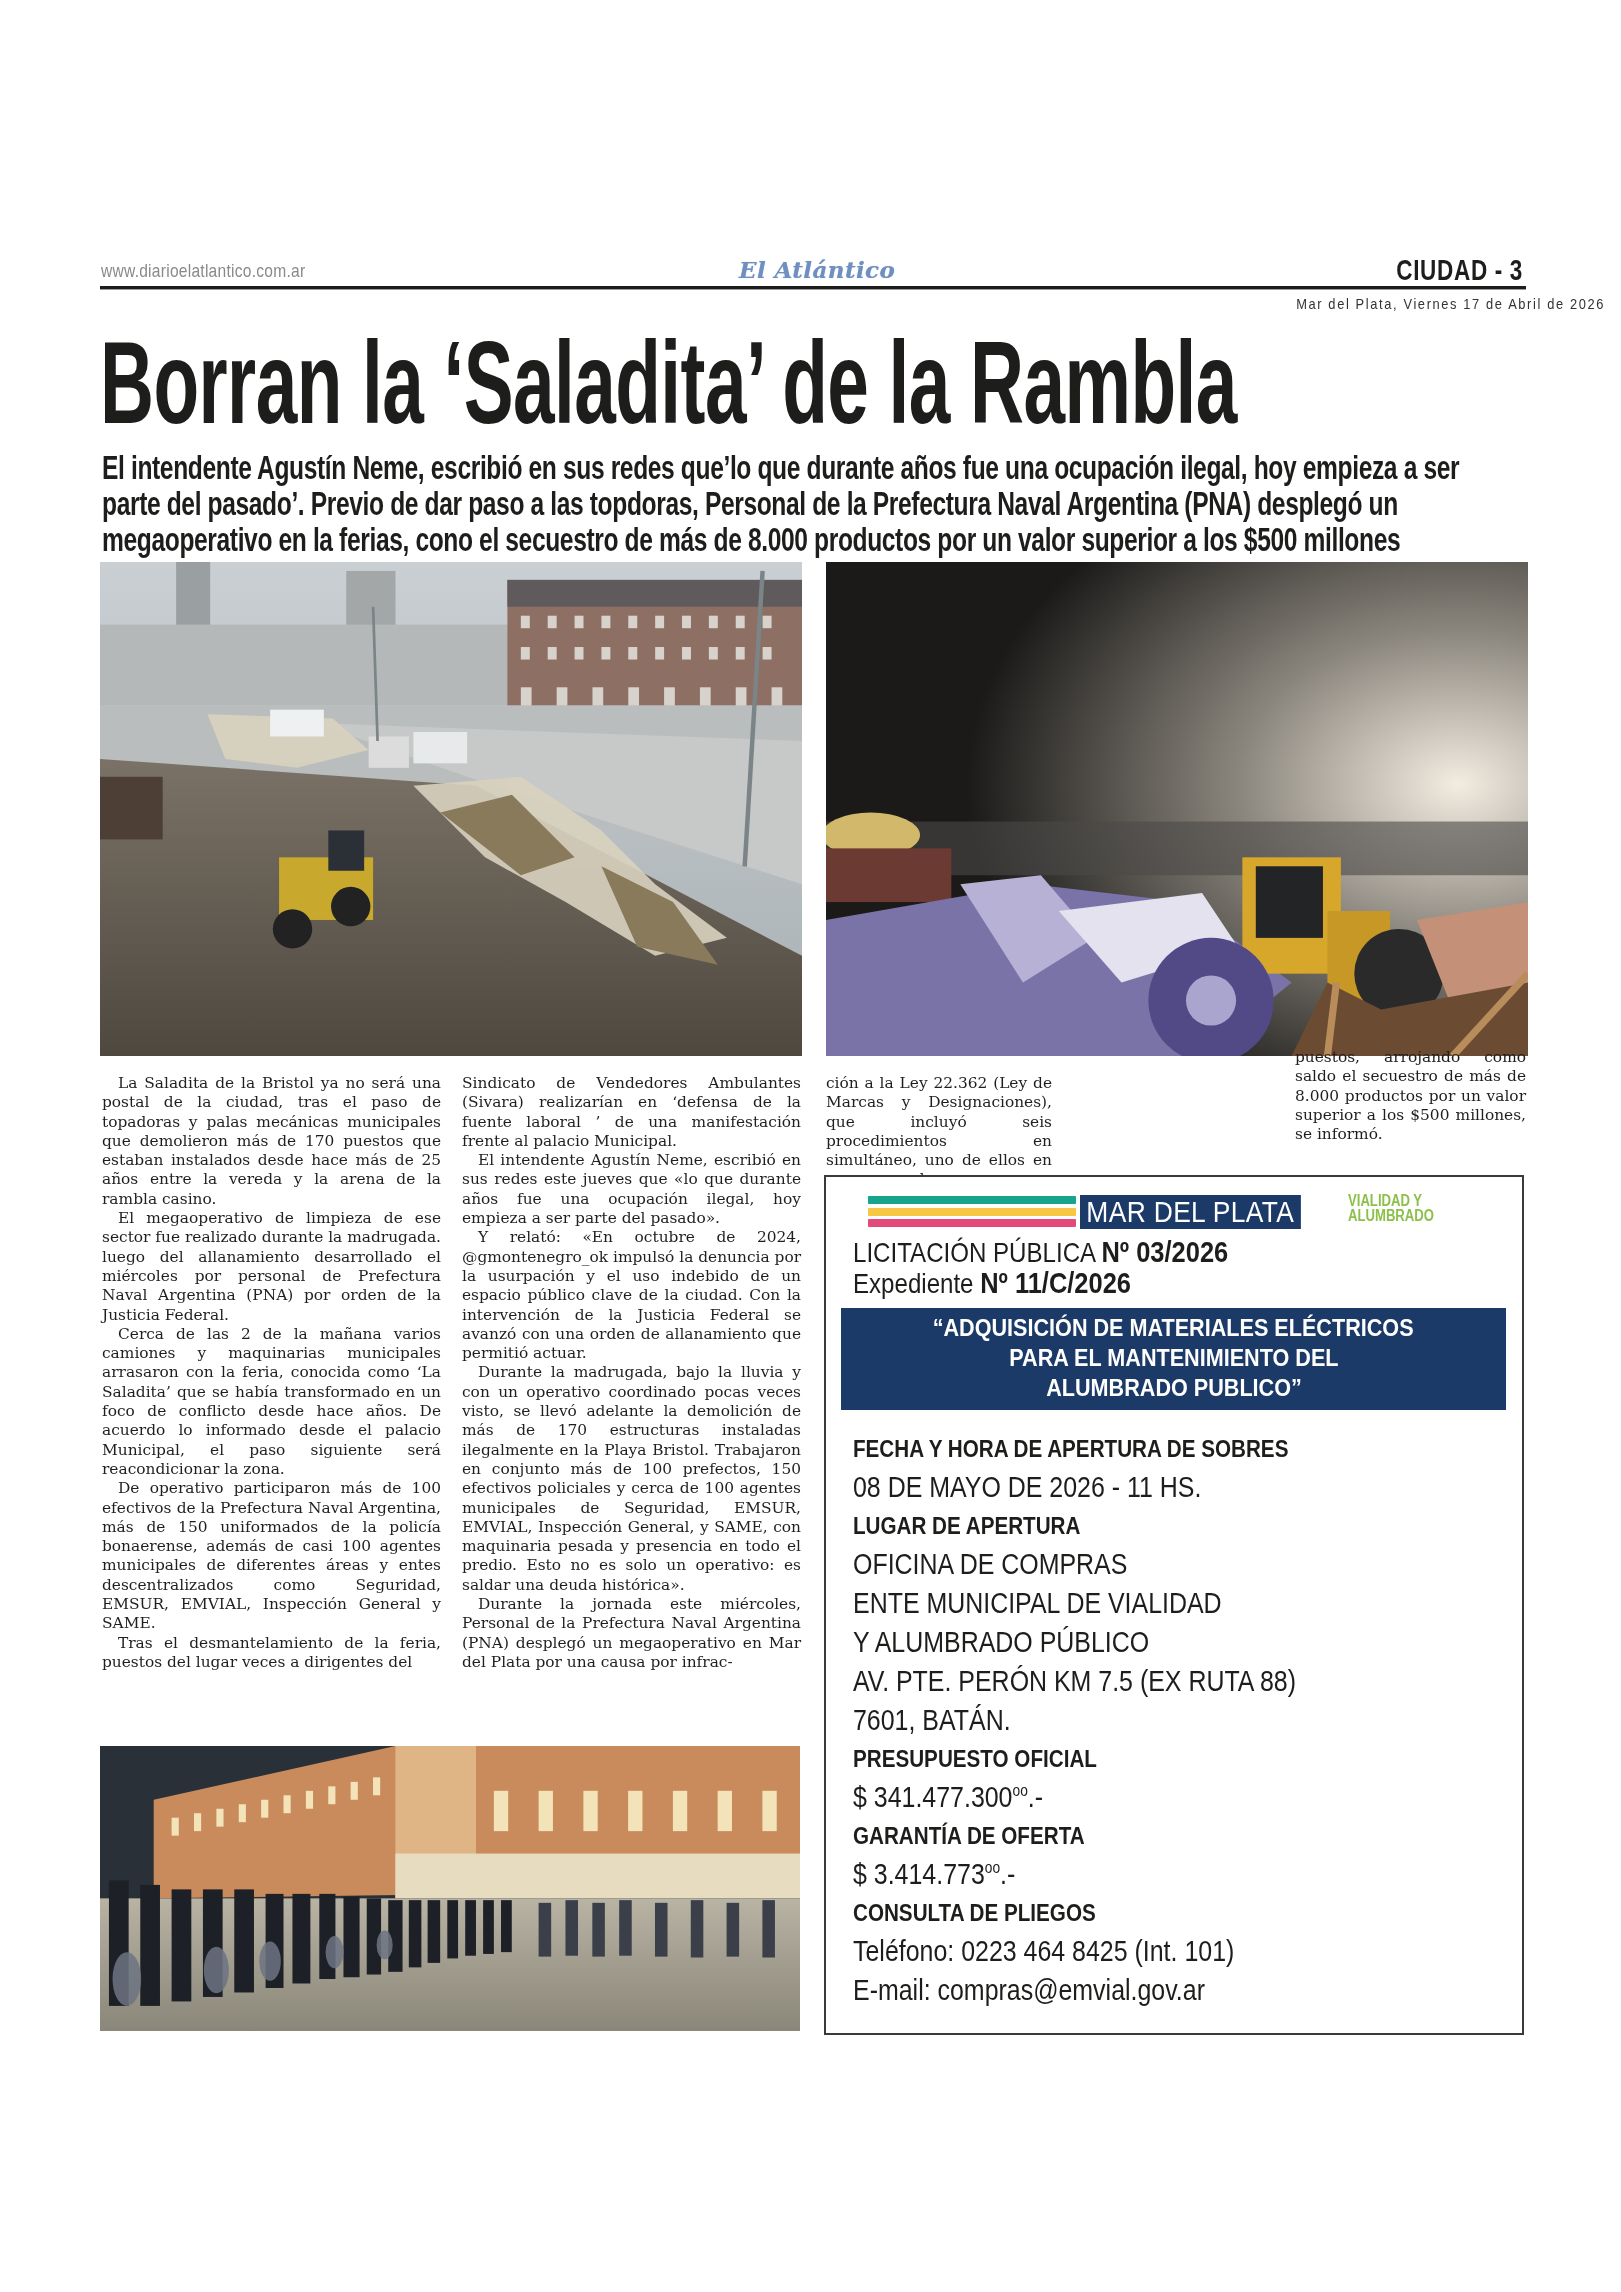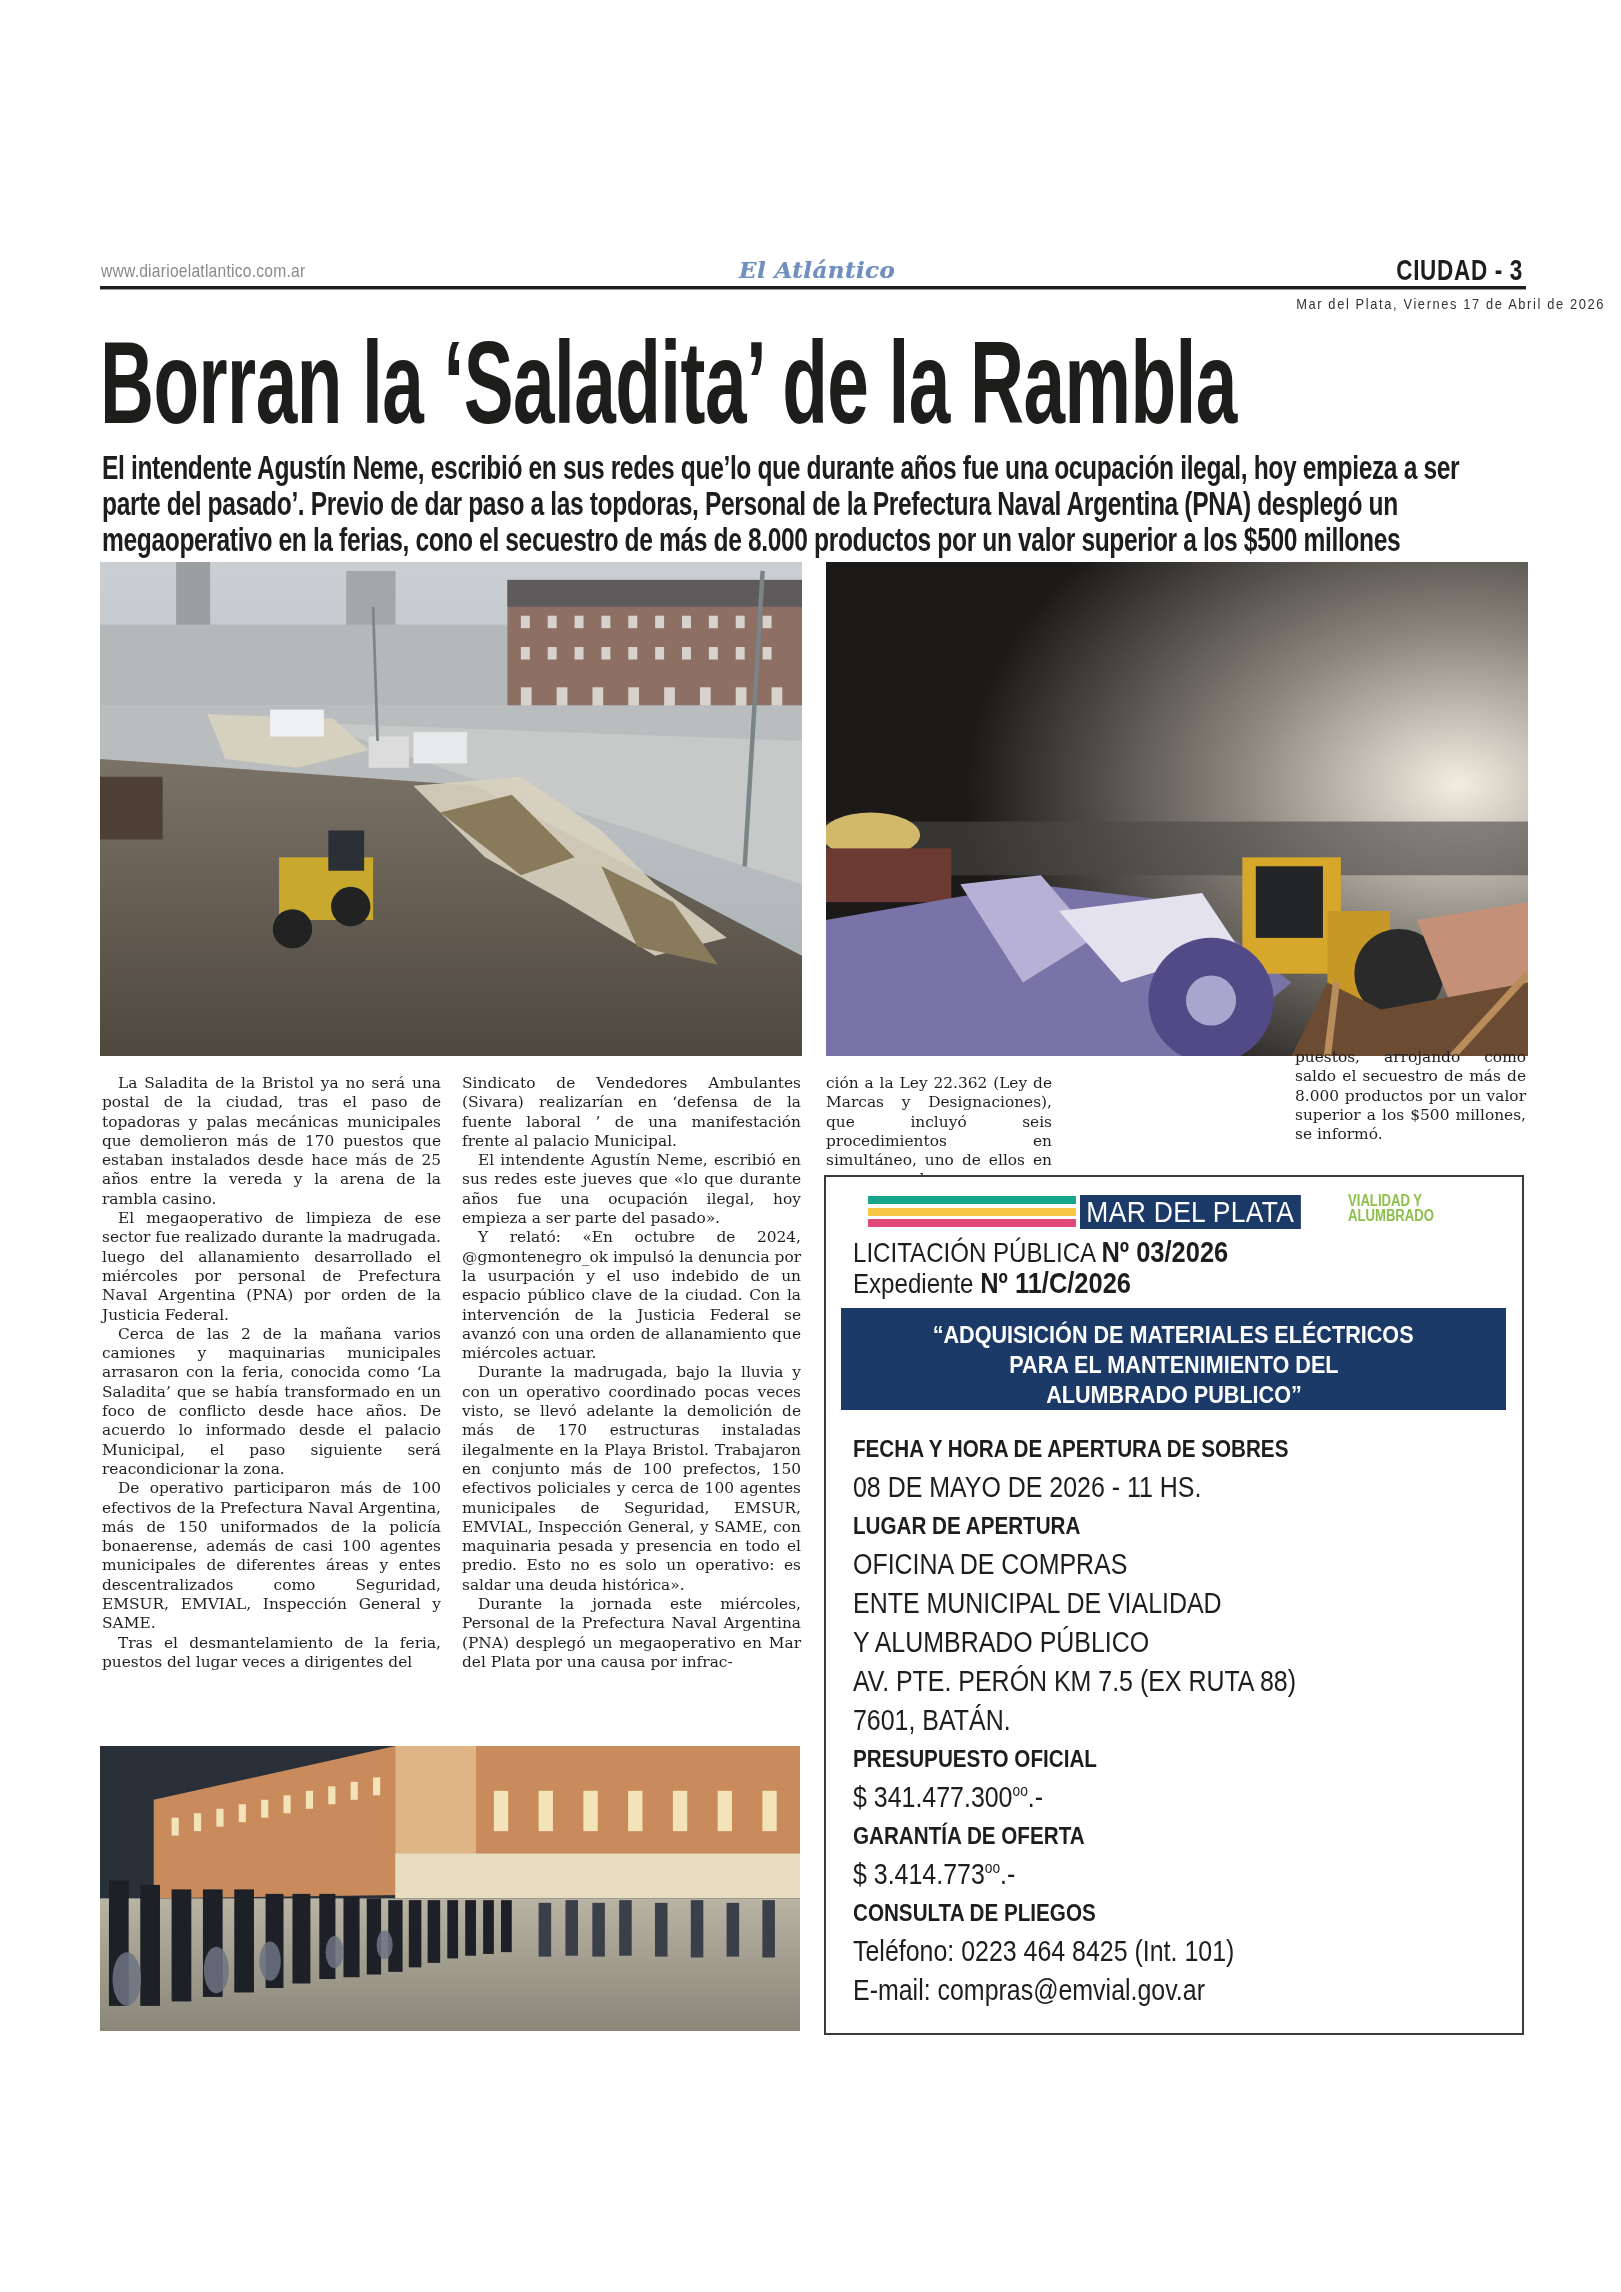--- a/index.html
+++ b/index.html
@@ -40,21 +40,21 @@
   
   .ad { left: 824px; top: 1175px; width: 700px; height: 860px; border: 2.7px solid #3a3a3a; box-sizing: border-box; background: #fff; }
   .ad-stripes { position: absolute; left: 42px; top: 19px; width: 208px; }
   .stripe { height: 8px; border-radius: 0.9px; margin-bottom: 3.6px; }
   .brand-box { position: absolute; left: 254px; top: 18px; height: 34px; padding: 0 7.2px; background: #1b3a67; color: #fff; font-family: "Liberation Sans", sans-serif; font-size: 30px; line-height: 34px; transform: scaleX(0.88); transform-origin: left top; white-space: nowrap; letter-spacing: 0.4px; }
   .brand-sub { position: absolute; left: 522px; top: 16px; font-family: "Liberation Sans", sans-serif; font-weight: bold; font-size: 16px; line-height: 15px; color: #8cc04b; transform: scaleX(0.82); transform-origin: left top; }
   .tender-line { position: absolute; left: 27px; font-family: "Liberation Sans", sans-serif; font-size: 28px; line-height: 32px; color: #1d1d1b; white-space: nowrap; transform: scaleX(0.86); transform-origin: left top; }
   .tender-line b { font-weight: bold; font-size: 29.6px; }
   .tl1 { top: 59px; }
   .tl2 { top: 90px; }
-  .ad-title { position: absolute; left: 15px; top: 131px; width: 665px; height: 102px; background: #1b3a67; color: #fff; font-family: "Liberation Sans", sans-serif; font-weight: bold; font-size: 24px; line-height: 30px; text-align: center; padding-top: 12px; box-sizing: border-box; }
+  .ad-title { position: absolute; left: 15px; top: 131px; width: 665px; height: 102px; background: #1b3a67; color: #fff; font-family: "Liberation Sans", sans-serif; font-weight: bold; font-size: 24px; line-height: 30px; text-align: center; padding-top: 5px; box-sizing: border-box; }
   .ad-title span { display: inline-block; transform: scaleX(0.9); white-space: nowrap; }
   .ad-body { position: absolute; left: 27px; top: 253px; width: 645px; font-family: "Liberation Sans", sans-serif; color: #1d1d1b; }
   .ad-row { white-space: nowrap; transform: scaleX(0.86); transform-origin: left top; }
   .ad-label { font-weight: bold; font-size: 24px; line-height: 38px; height: 38px; }
   .ad-value { font-size: 29px; line-height: 39px; height: 39px; }
   .ad-value sup { font-size: 16px; vertical-align: 10.7px; line-height: 0; }
 </style>
 </head>
 <body>
 
@@ -174,21 +174,21 @@
 <div class="abs col col1">
   <p>La Saladita de la Bristol ya no será una postal de la ciudad, tras el paso de topadoras y palas mecánicas municipales que demolieron más de 170 puestos que estaban instalados desde hace más de 25 años entre la vereda y la arena de la rambla casino.</p>
   <p>El megaoperativo de limpieza de ese sector fue realizado durante la madrugada. luego del allanamiento desarrollado el miércoles por personal de Prefectura Naval Argentina (PNA) por orden de la Justicia Federal.</p>
   <p>Cerca de las 2 de la mañana varios camiones y maquinarias municipales arrasaron con la feria, conocida como ‘La Saladita’ que se había transformado en un foco de conflicto desde hace años. De acuerdo lo informado desde el palacio Municipal, el paso siguiente será reacondicionar la zona.</p>
   <p>De operativo participaron más de 100 efectivos de la Prefectura Naval Argentina, más de 150 uniformados de la policía bonaerense, además de casi 100 agentes municipales de diferentes áreas y entes descentralizados como Seguridad, EMSUR, EMVIAL, Inspección General y SAME.</p>
   <p>Tras el desmantelamiento de la feria, puestos del lugar  veces a dirigentes del</p>
 </div>
 <div class="abs col col2">
   <p style="text-indent:0">Sindicato de Vendedores Ambulantes (Sivara)  realizarían  en ‘defensa de la fuente laboral ’ de una manifestación frente al palacio Municipal.</p>
   <p>El intendente  Agustín Neme, escribió en sus redes este jueves que «lo que durante años fue una ocupación ilegal, hoy empieza a ser parte del pasado».</p>
-  <p>Y relató: «En octubre de 2024, @gmontenegro_ok impulsó la denuncia por la usurpación y el uso indebido de un espacio público clave de la ciudad. Con la intervención de la Justicia Federal se avanzó con una orden de allanamiento que miércoles actuar.</p>
+  <p>Y relató: «En octubre de 2024, @gmontenegro_ok impulsó la denuncia por la usurpación y el uso indebido de un espacio público clave de la ciudad. Con la intervención de la Justicia Federal se avanzó con una orden de allanamiento que permitió actuar.</p>
   <p>Durante la madrugada, bajo la lluvia y con un operativo coordinado pocas veces visto, se llevó adelante la demolición de más de 170 estructuras instaladas ilegalmente en la Playa Bristol. Trabajaron en conjunto más de 100 prefectos, 150 efectivos policiales y cerca de 100 agentes municipales de Seguridad, EMSUR, EMVIAL, Inspección General, y SAME, con maquinaria pesada y presencia en todo el predio. Esto no es solo un operativo: es saldar una deuda histórica».</p>
   <p>Durante la jornada este miércoles, Personal de la Prefectura Naval Argentina (PNA) desplegó un megaoperativo en Mar del Plata por una causa por infrac-</p>
 </div>
 <div class="abs col col3" style="width:226px">
   <p>ción a la Ley 22.362 (Ley de Marcas y Designaciones), que incluyó seis procedimientos en simultáneo, uno de ellos en un paseo de compras con más de 160</p>
 </div>
 <div class="abs col col4" style="left:1295px; width:231px">
   <p>puestos, arrojando como saldo el secuestro de más de 8.000 productos por un valor superior a los $500 millones, se informó.</p>
 </div>
 

